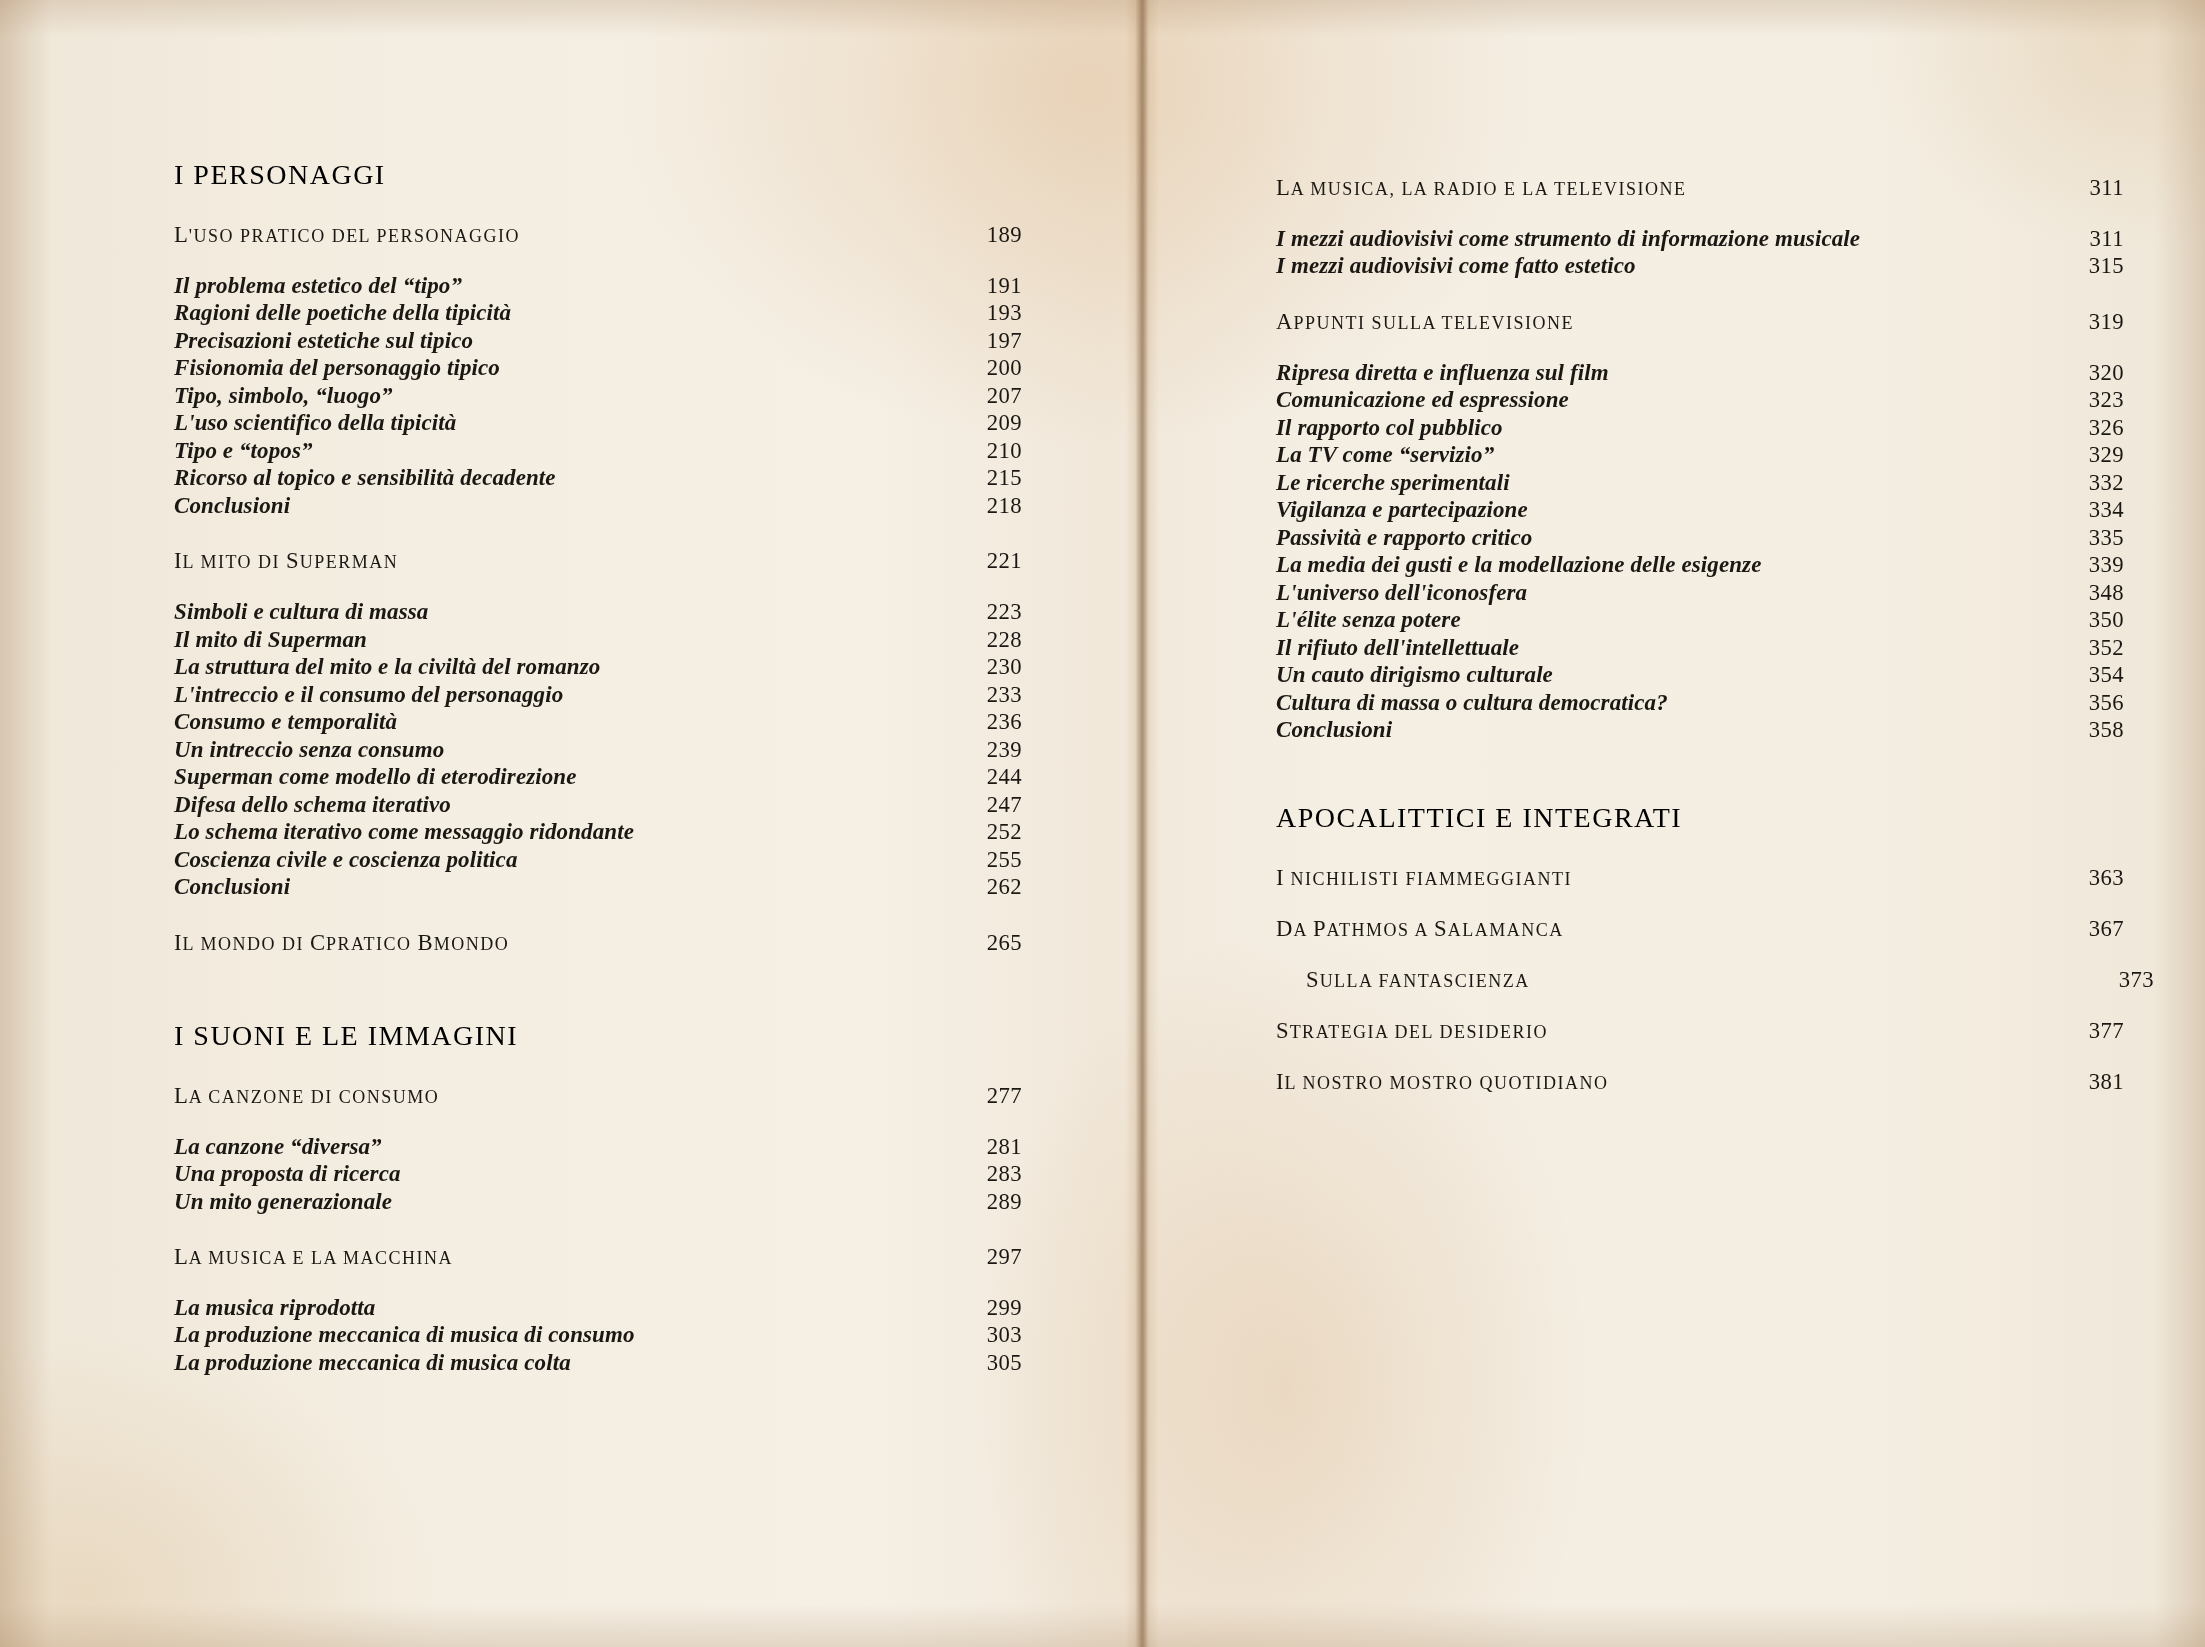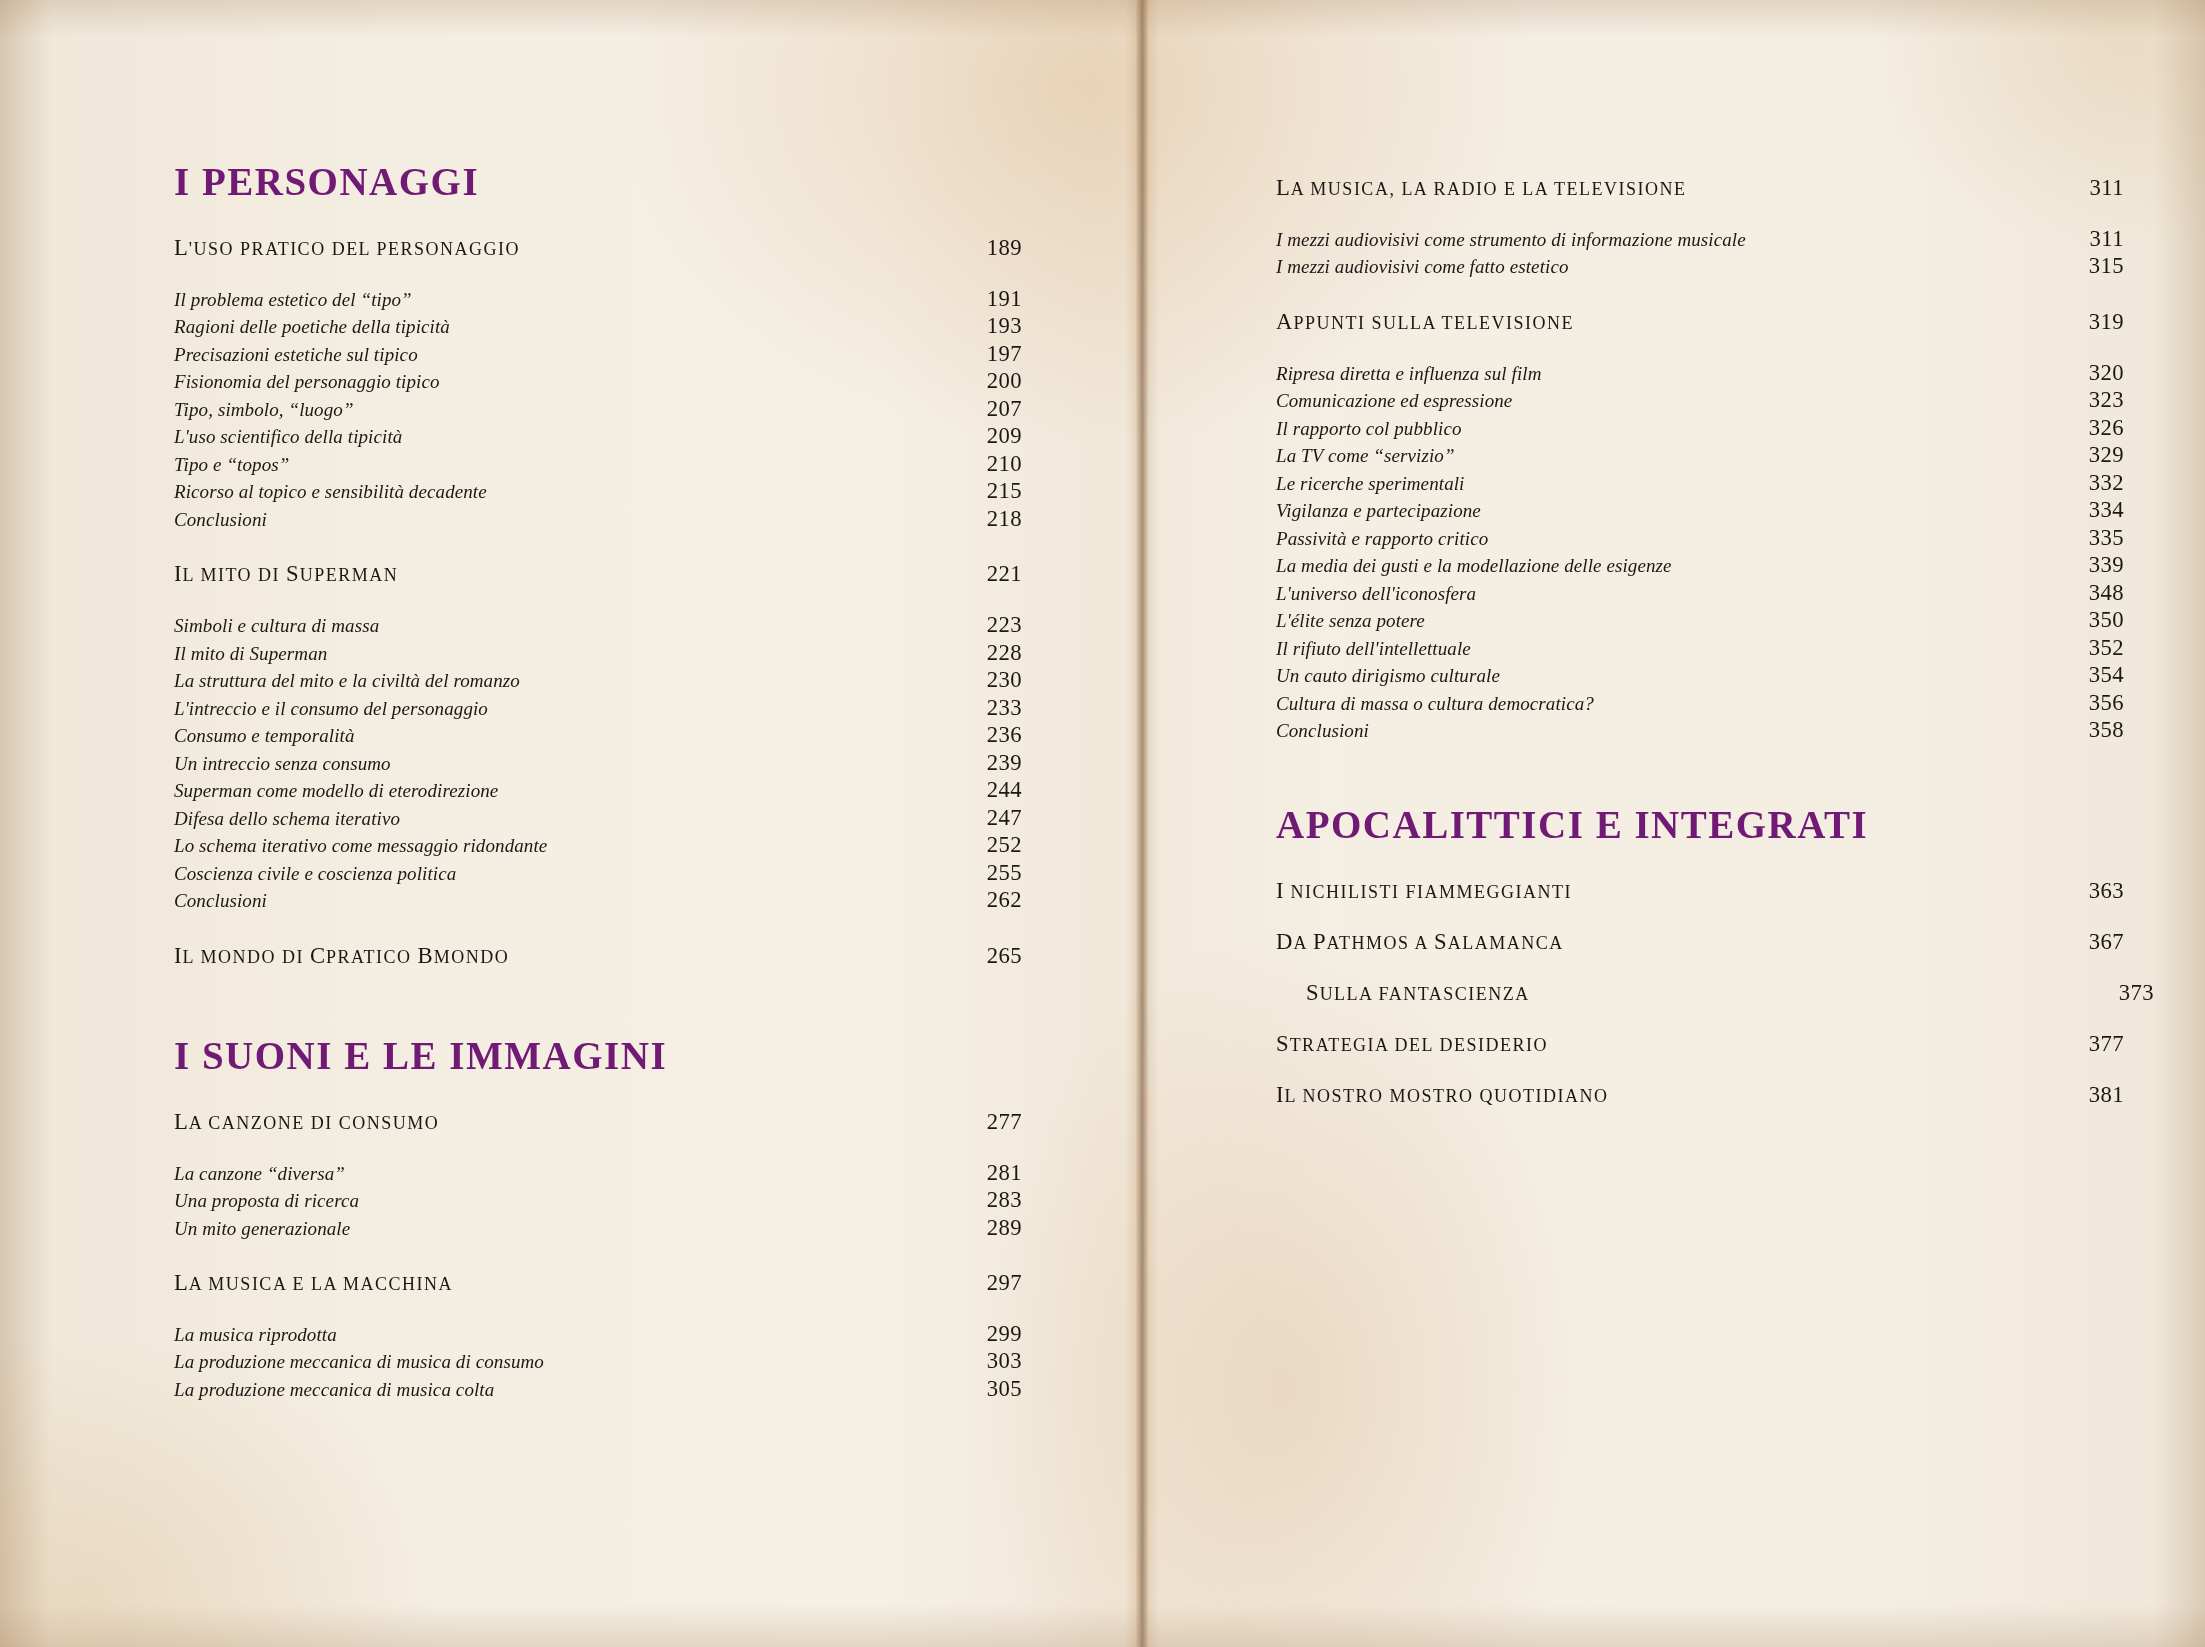--- a/index.html
+++ b/index.html
@@ -79,24 +79,24 @@
 
   .col {
     position: absolute;
     color: #1b1814;
   }
   .col-left  { left: 174px; top: 159px; width: 848px; }
   .col-right { left: 117px; top: 175px; width: 848px; }
 
   
   .part-title {
-    font-size: 39px;
+    font-size: 28px;
     letter-spacing: 1.5px;
-    font-weight: 700;
-    color: #701a75;
+    font-weight: 400;
+    color: #000000;
     margin: 0 0 31px 0;
     white-space: nowrap;
   }
 
   .entry {
     display: flex;
     align-items: baseline;
     width: 100%;
     white-space: nowrap;
   }
@@ -118,22 +118,23 @@
   .chapter .label {
     font-size: 22.7px;
     letter-spacing: 1px;
   }
   .chapter .label .cap { font-size: 22.7px; }
   .chapter .label .sc  { font-size: 18px; letter-spacing: 1.5px; }
 
   
   .section .label {
     font-style: italic;
-    font-size: 19px;
+    font-size: 23px;
     letter-spacing: 0.1px;
+    font-weight: bold;
   }
   .section { margin-bottom: 1.5px; }
 
   .gap-sm { height: 17.5px; }
   .gap-md { height: 28px; }
   .gap-xl { height: 57px; }
 
   .num-col-left  .page-num { width: 45px; }
 </style>
 </head>

